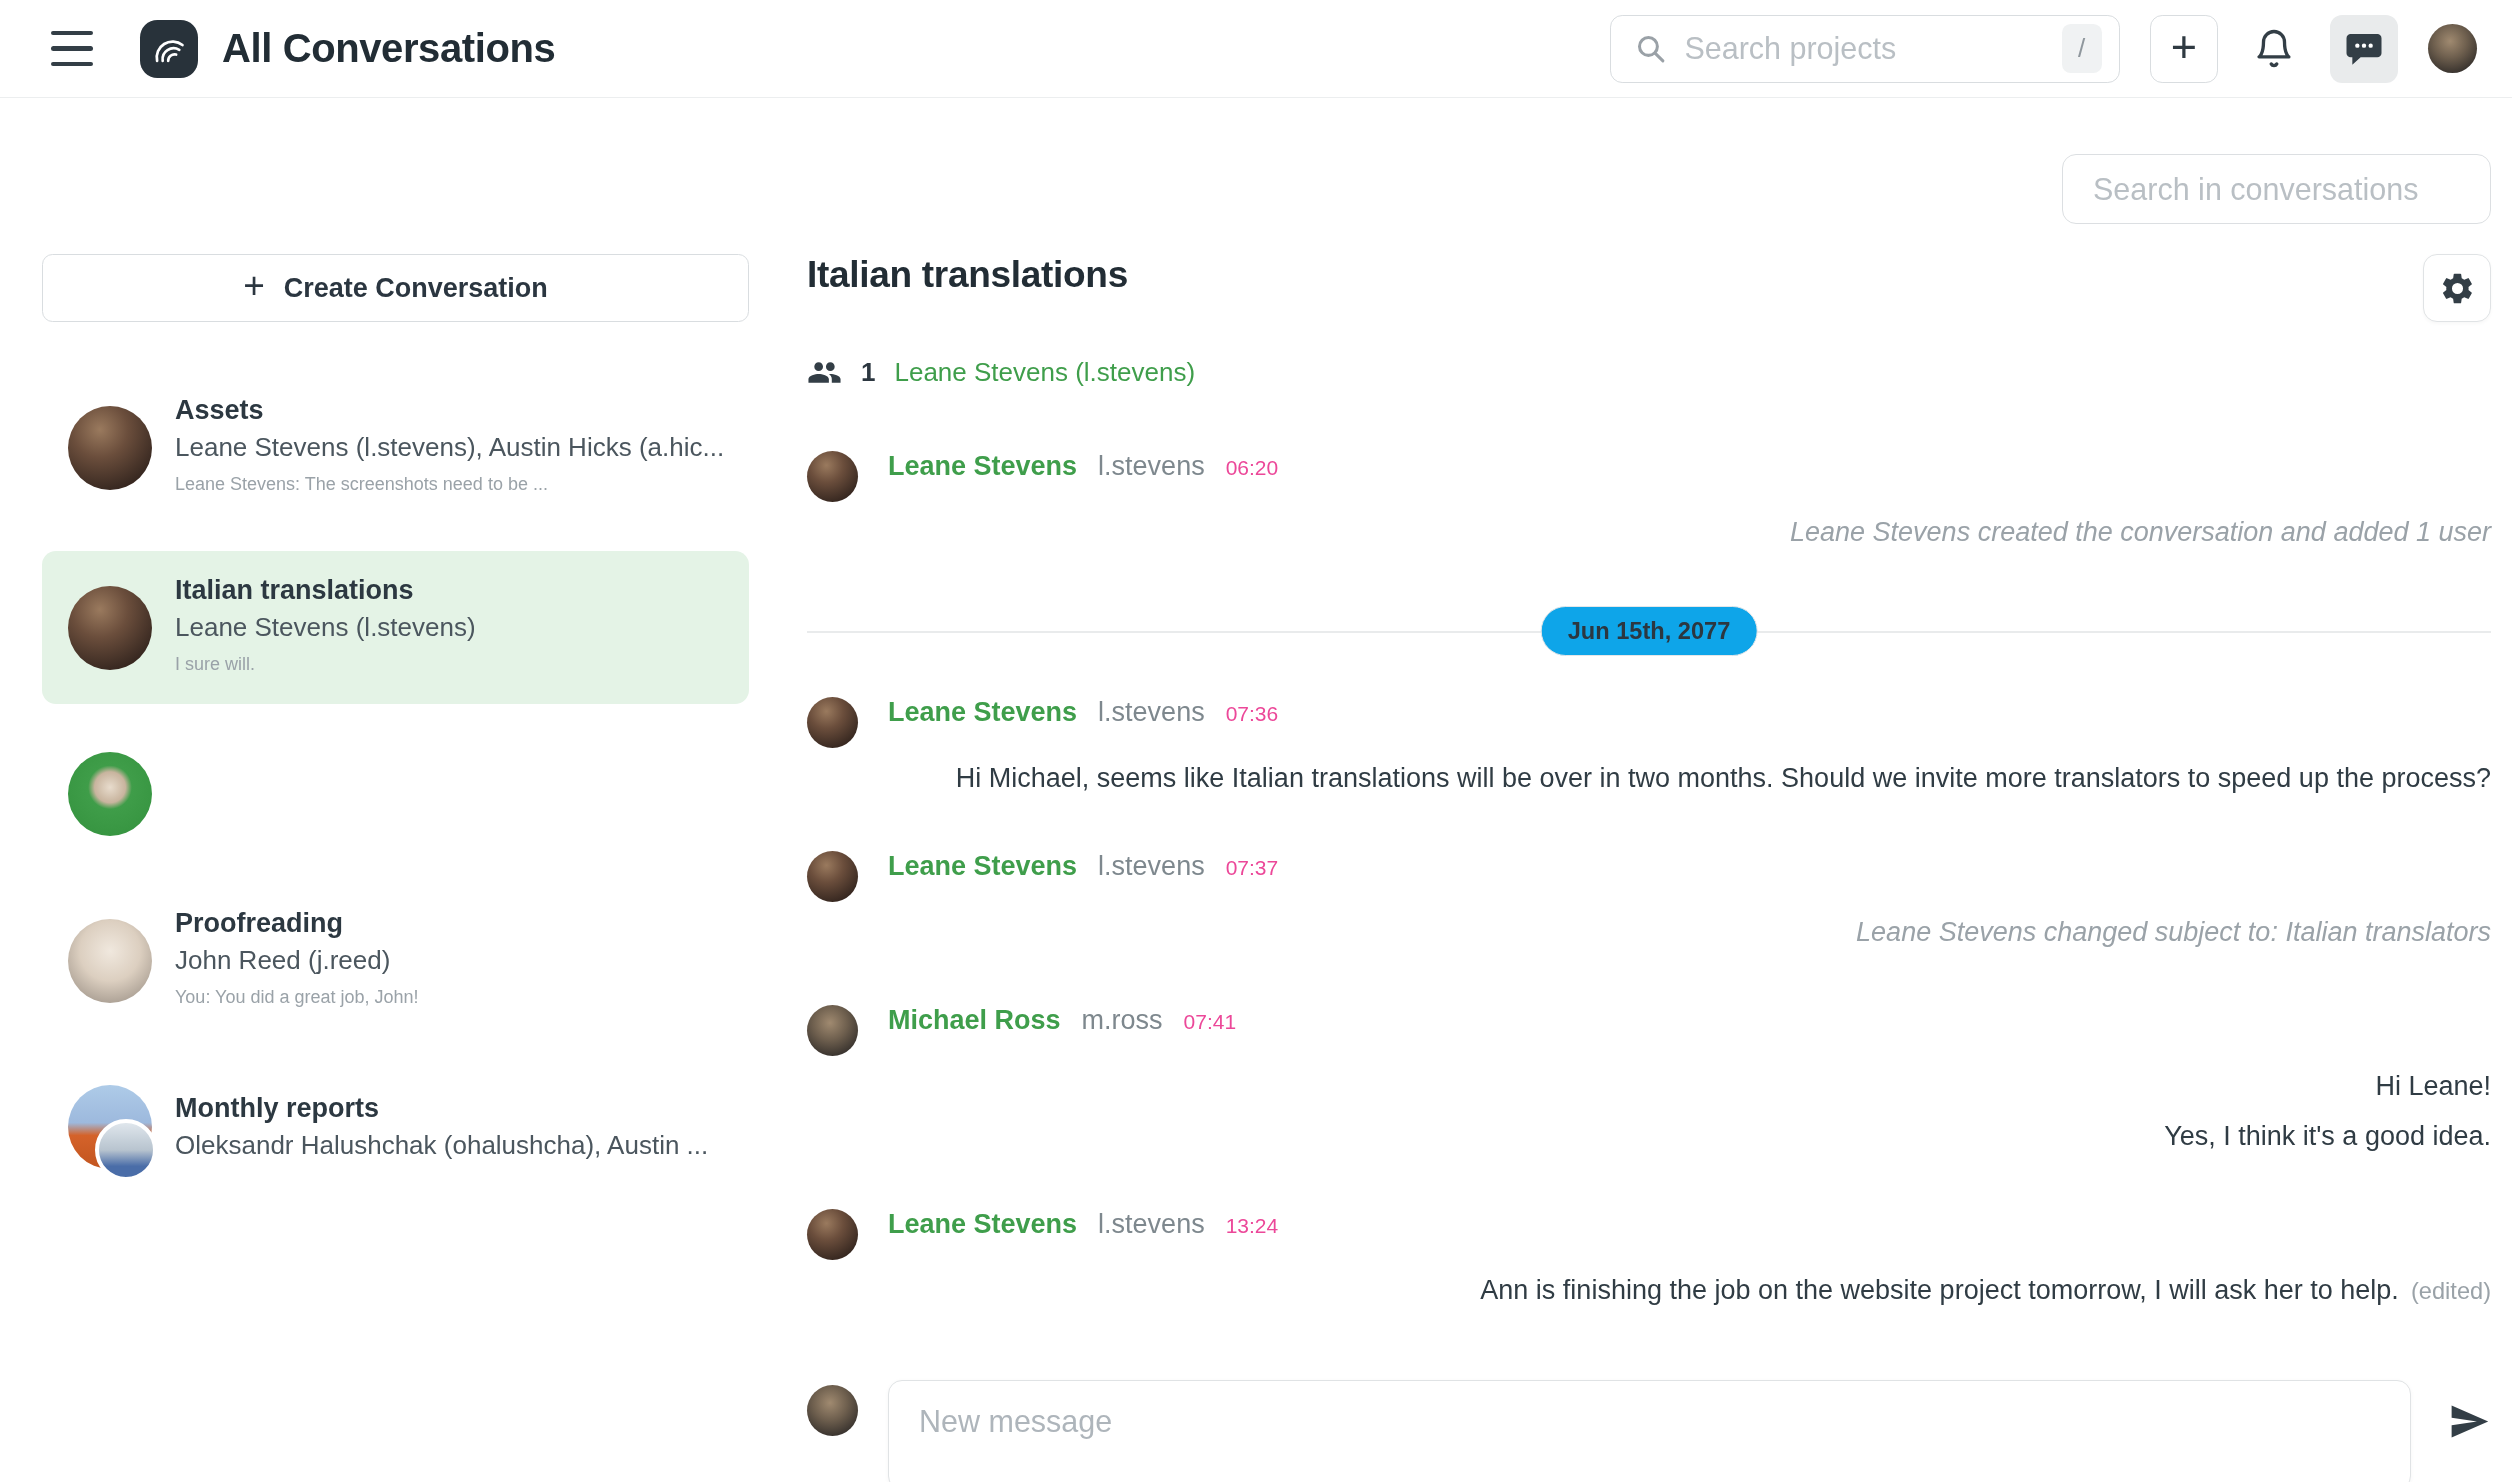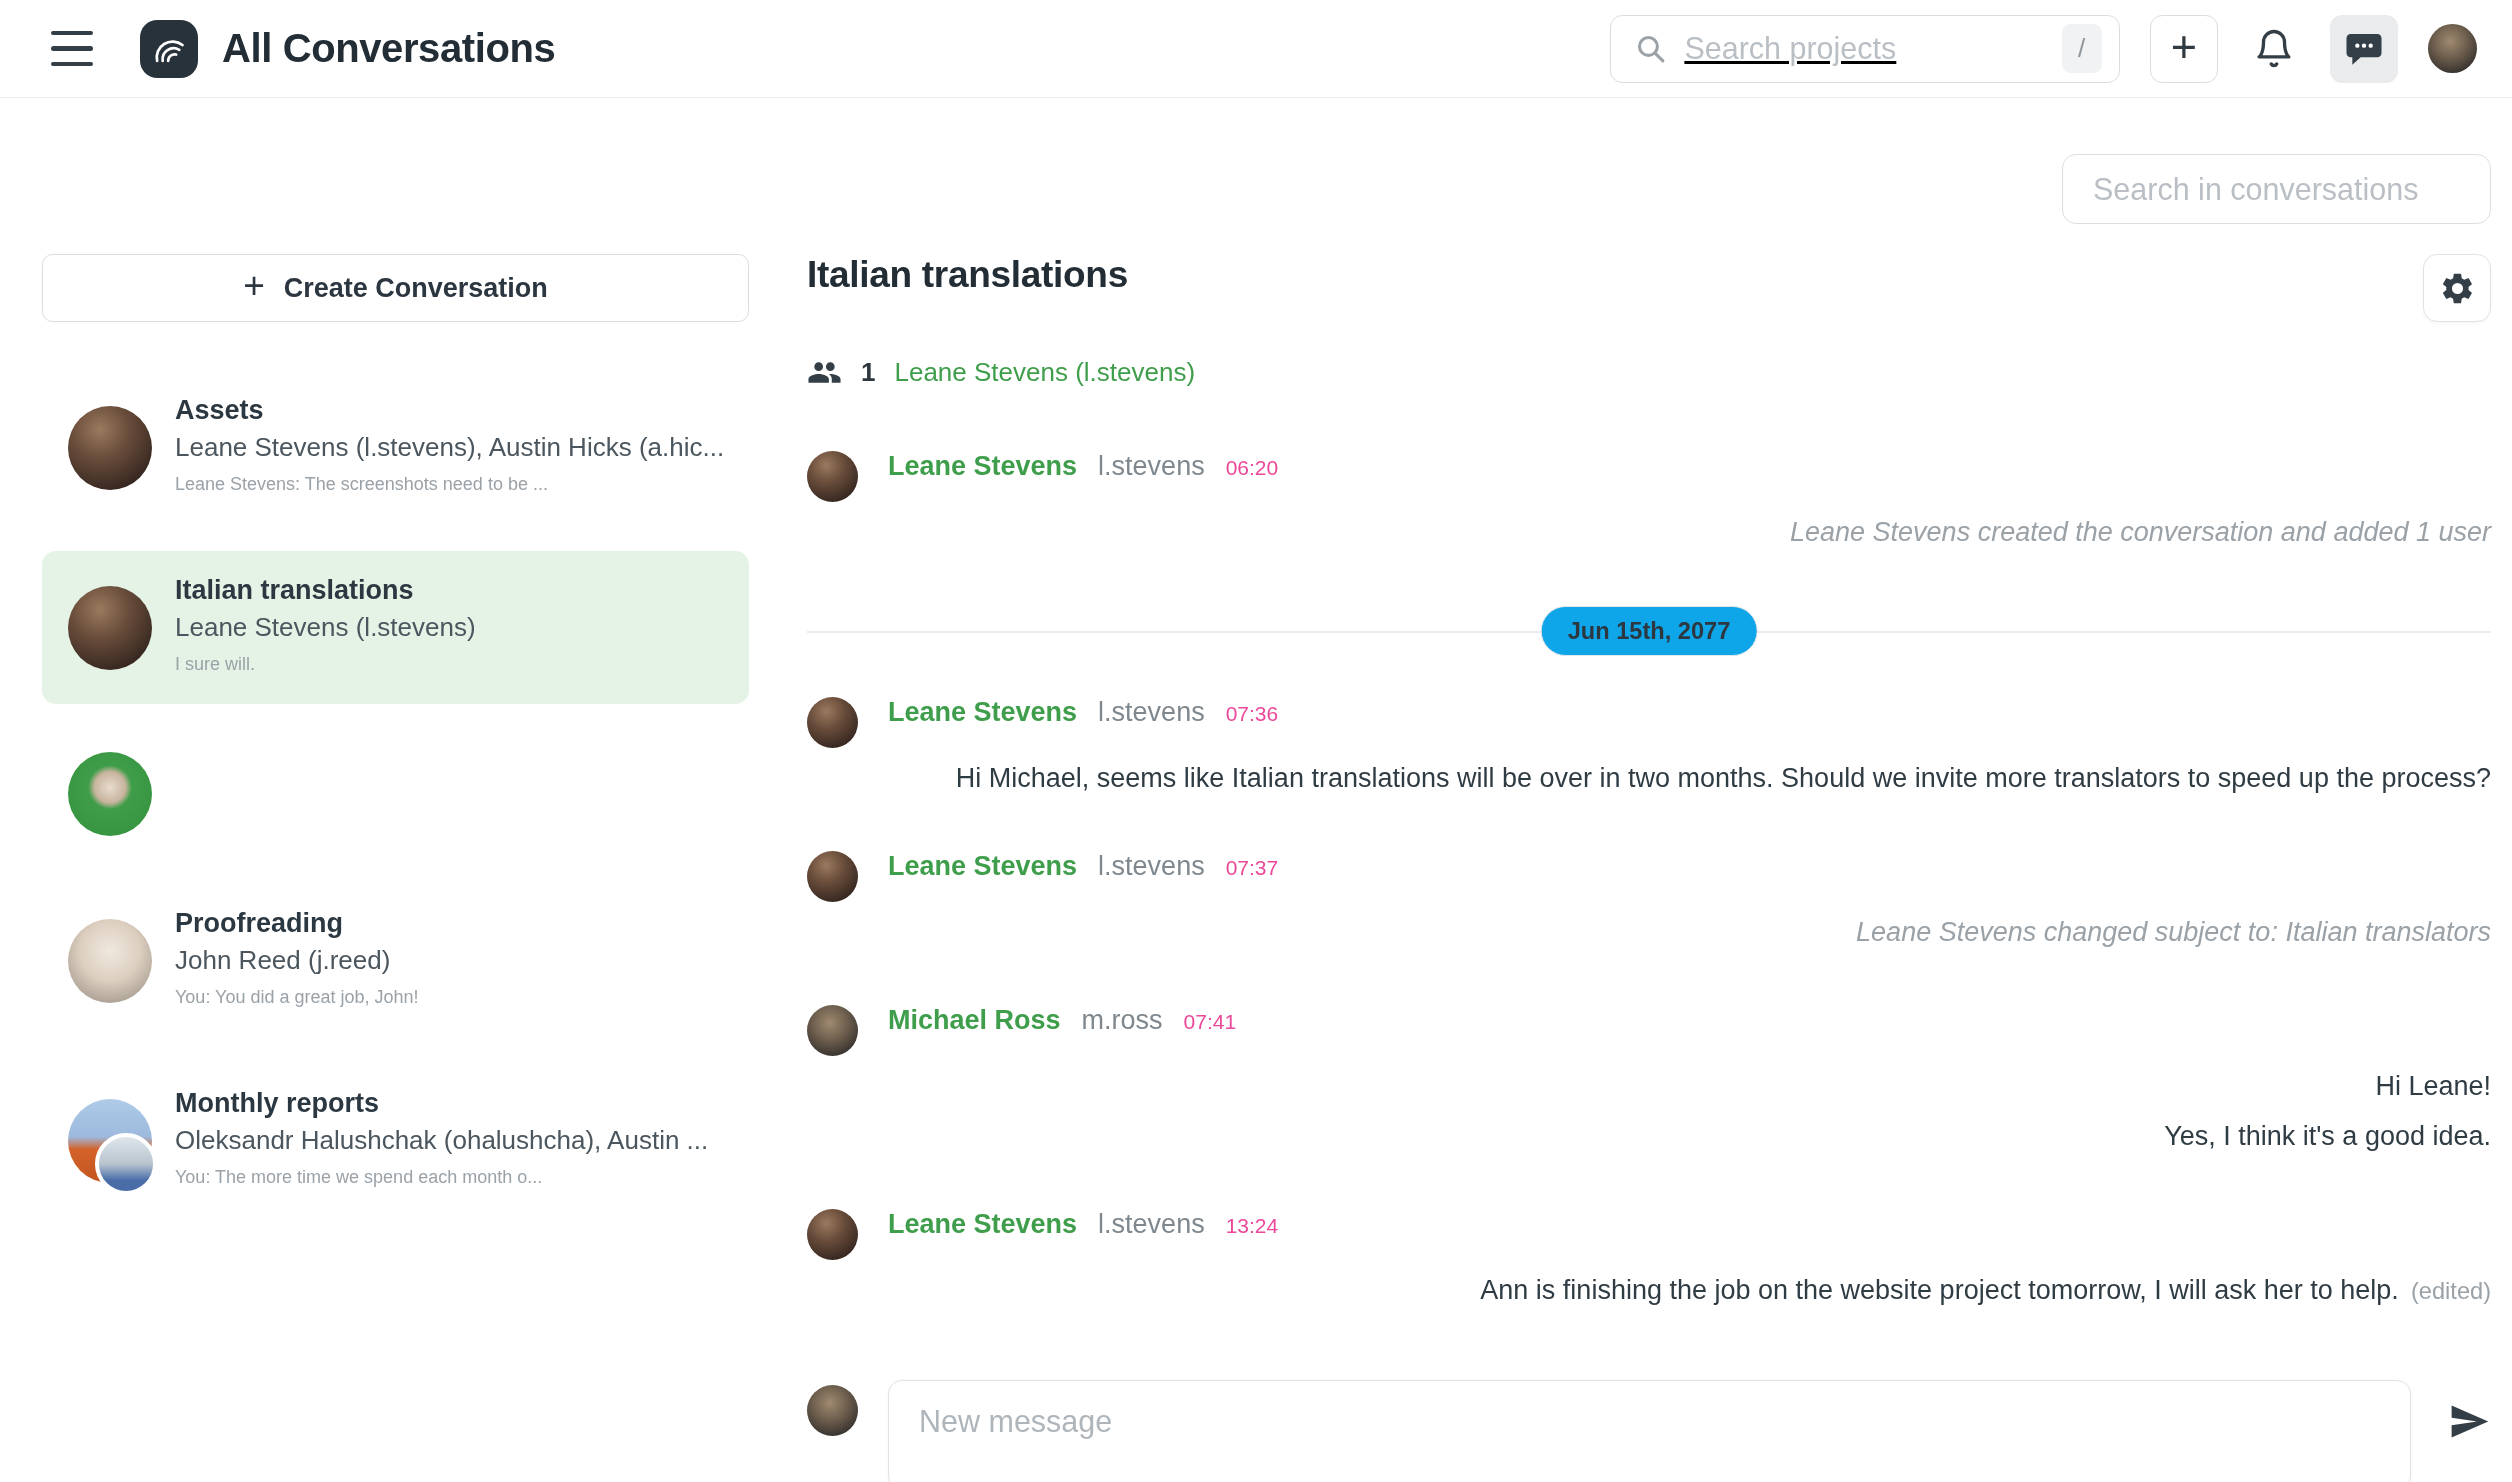--- a/index.html
+++ b/index.html
@@ -12,21 +12,21 @@
   .hamburger { width:42px; height:35px; display:flex; flex-direction:column;
                justify-content:space-between; cursor:pointer; margin-left:15.7px; }
   .hamburger span { display:block; height:4.4px; border-radius:2.6px; background:#333e46; }
   .logo { width:58px; height:58px; border-radius:17.4px; background:#28323a;
           margin-left:47px; display:flex; align-items:center; justify-content:center; }
   .app-title { font-size:40px; font-weight:700; letter-spacing:-0.4px; color:#222d35; margin-left:24.4px; }
   .topbar-right { margin-left:auto; display:flex; align-items:center; gap:30px; }
   .search-box { width:510px; height:68px; border:1.7px solid #d9dde0; border-radius:12.2px;
                 display:flex; align-items:center; padding:0 17.4px 0 23px; background:#fff; }
   .search-box input { border:none; outline:none; flex:1; font-size:30.5px; margin-left:17.4px;
-                      font-family:"Liberation Sans", sans-serif; color:#000000; min-width:0;text-decoration:underline; }
+                      font-family:"Liberation Sans", sans-serif; color:#b91c1c; min-width:0; }
   .search-box input::placeholder { color:#b9bfc4; }
   .kbd { width:40px; height:49px; background:#f0f2f3; border-radius:8.7px; color:#8f979d;
          font-size:26px; display:flex; align-items:center; justify-content:center; }
   .icon-btn { width:68px; height:68px; border:1.7px solid #d9dde0; border-radius:12.2px; background:#fff;
               display:flex; align-items:center; justify-content:center; cursor:pointer; }
   .plus-glyph { font-size:45px; font-weight:300; color:#2f3a42; line-height:1; margin-top:-3.5px; }
   .bell-btn { border:none; background:transparent; width:52px; }
   .chat-btn { border:none; background:#e9ebec; }
   .avatar { border-radius:50%; background:#ccc; flex:none; }
   .topbar-avatar { width:49px; height:49px; cursor:pointer; }
@@ -195,21 +195,20 @@
       <div class="conv-title">Proofreading</div>
       <div class="conv-participants">John Reed (j.reed)</div>
       <div class="conv-preview">You: You did a great job, John!</div>
     </div>
   </div>
           <div class="conv-item">
     <div class="avatar conv-avatar av-monthly"></div>
     <div class="conv-texts">
       <div class="conv-title">Monthly reports</div>
       <div class="conv-participants">Oleksandr Halushchak (ohalushcha), Austin ...</div>
-      <div class="conv-preview">You: The more time we spend each month o...</div>
     </div>
   </div>
         </div>
     </aside>
 
     <section class="chat">
       <div class="chat-header">
         <h1 class="chat-title">Italian translations</h1>
         <button class="gear-btn">
           <svg width="37" height="37" viewBox="0 0 24 24" fill="#333e46">

